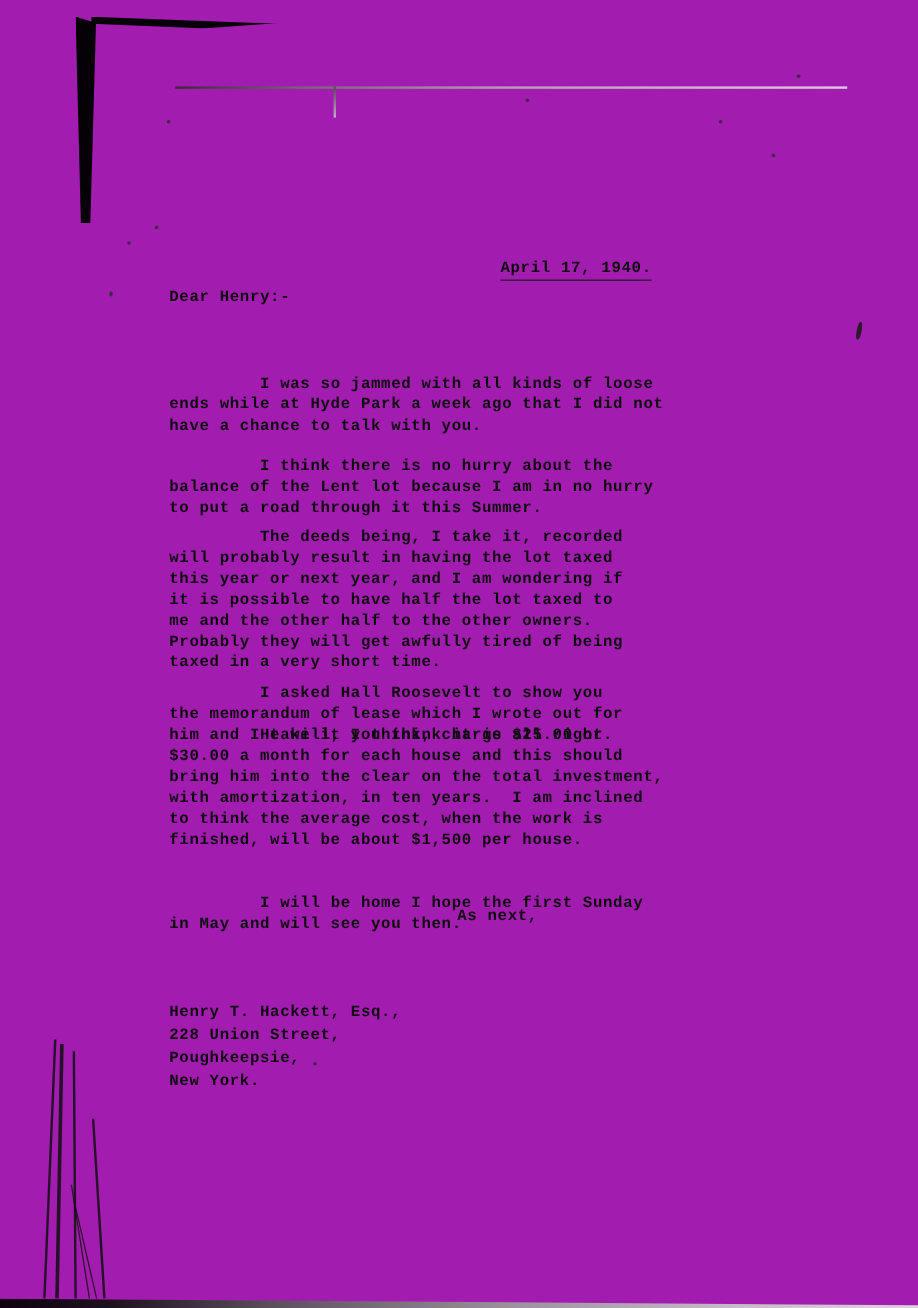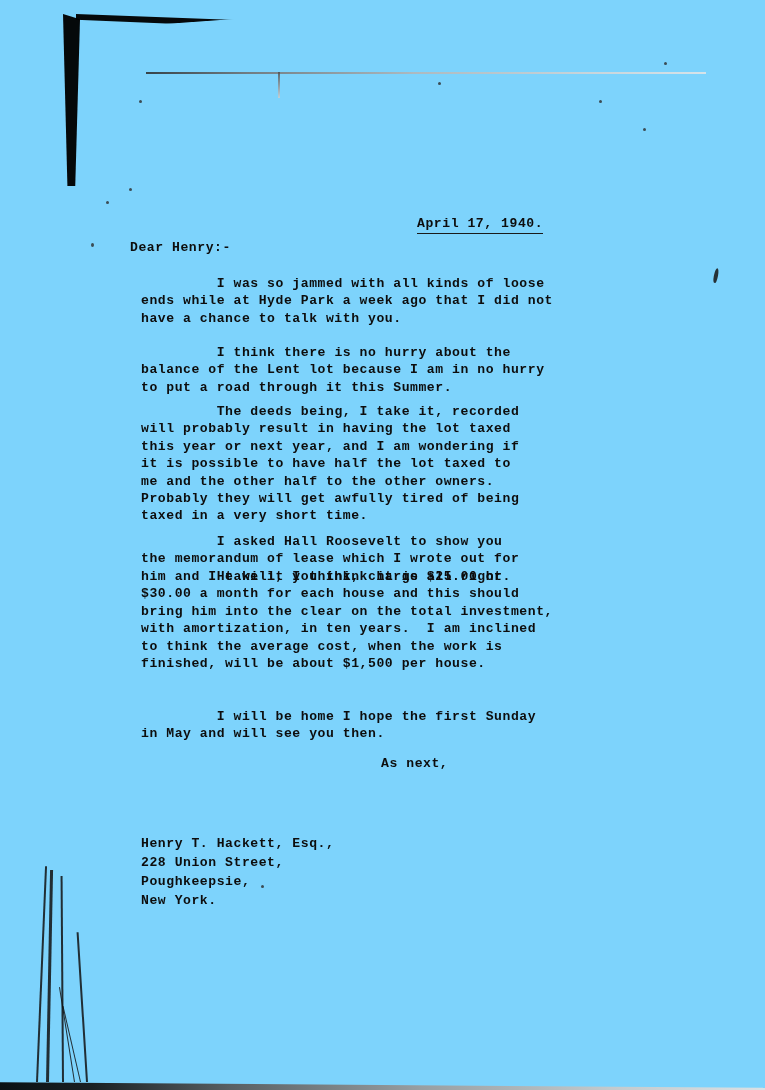--- a/index.html
+++ b/index.html
@@ -4,21 +4,21 @@
 <style>
   html, body {
     margin: 0;
     padding: 0;
     background: #ffffff;
   }
   .page {
     position: relative;
     width: 765px;
     height: 1090px;
-    background: #7dd3fc;
+    background: #a21caf;
     overflow: hidden;
     font-family: "Liberation Mono", "DejaVu Sans Mono", monospace;
   }
 
   
   .scan-top-edge {
     position: absolute;
     left: 76px;
     top: 14px;
     width: 620px;
@@ -109,29 +109,30 @@
   .date {
     position: absolute;
     left: 417px;
     top: 215px;
     border-bottom: 1.6px solid #1a1a1a;
     padding-bottom: 1px;
     white-space: pre;
   }
   .salutation {
     position: absolute;
-    left: 130px;
+    left: 141px;
     top: 239px;
     white-space: pre;
   }
   .para {
     position: absolute;
     left: 141px;
     width: 500px;
     white-space: pre-wrap;
+    margin-top: 36px;
   }
   .closing {
     position: absolute;
     left: 381px;
     top: 755px;
     white-space: pre;
   }
   .address {
     position: absolute;
     left: 141px;

